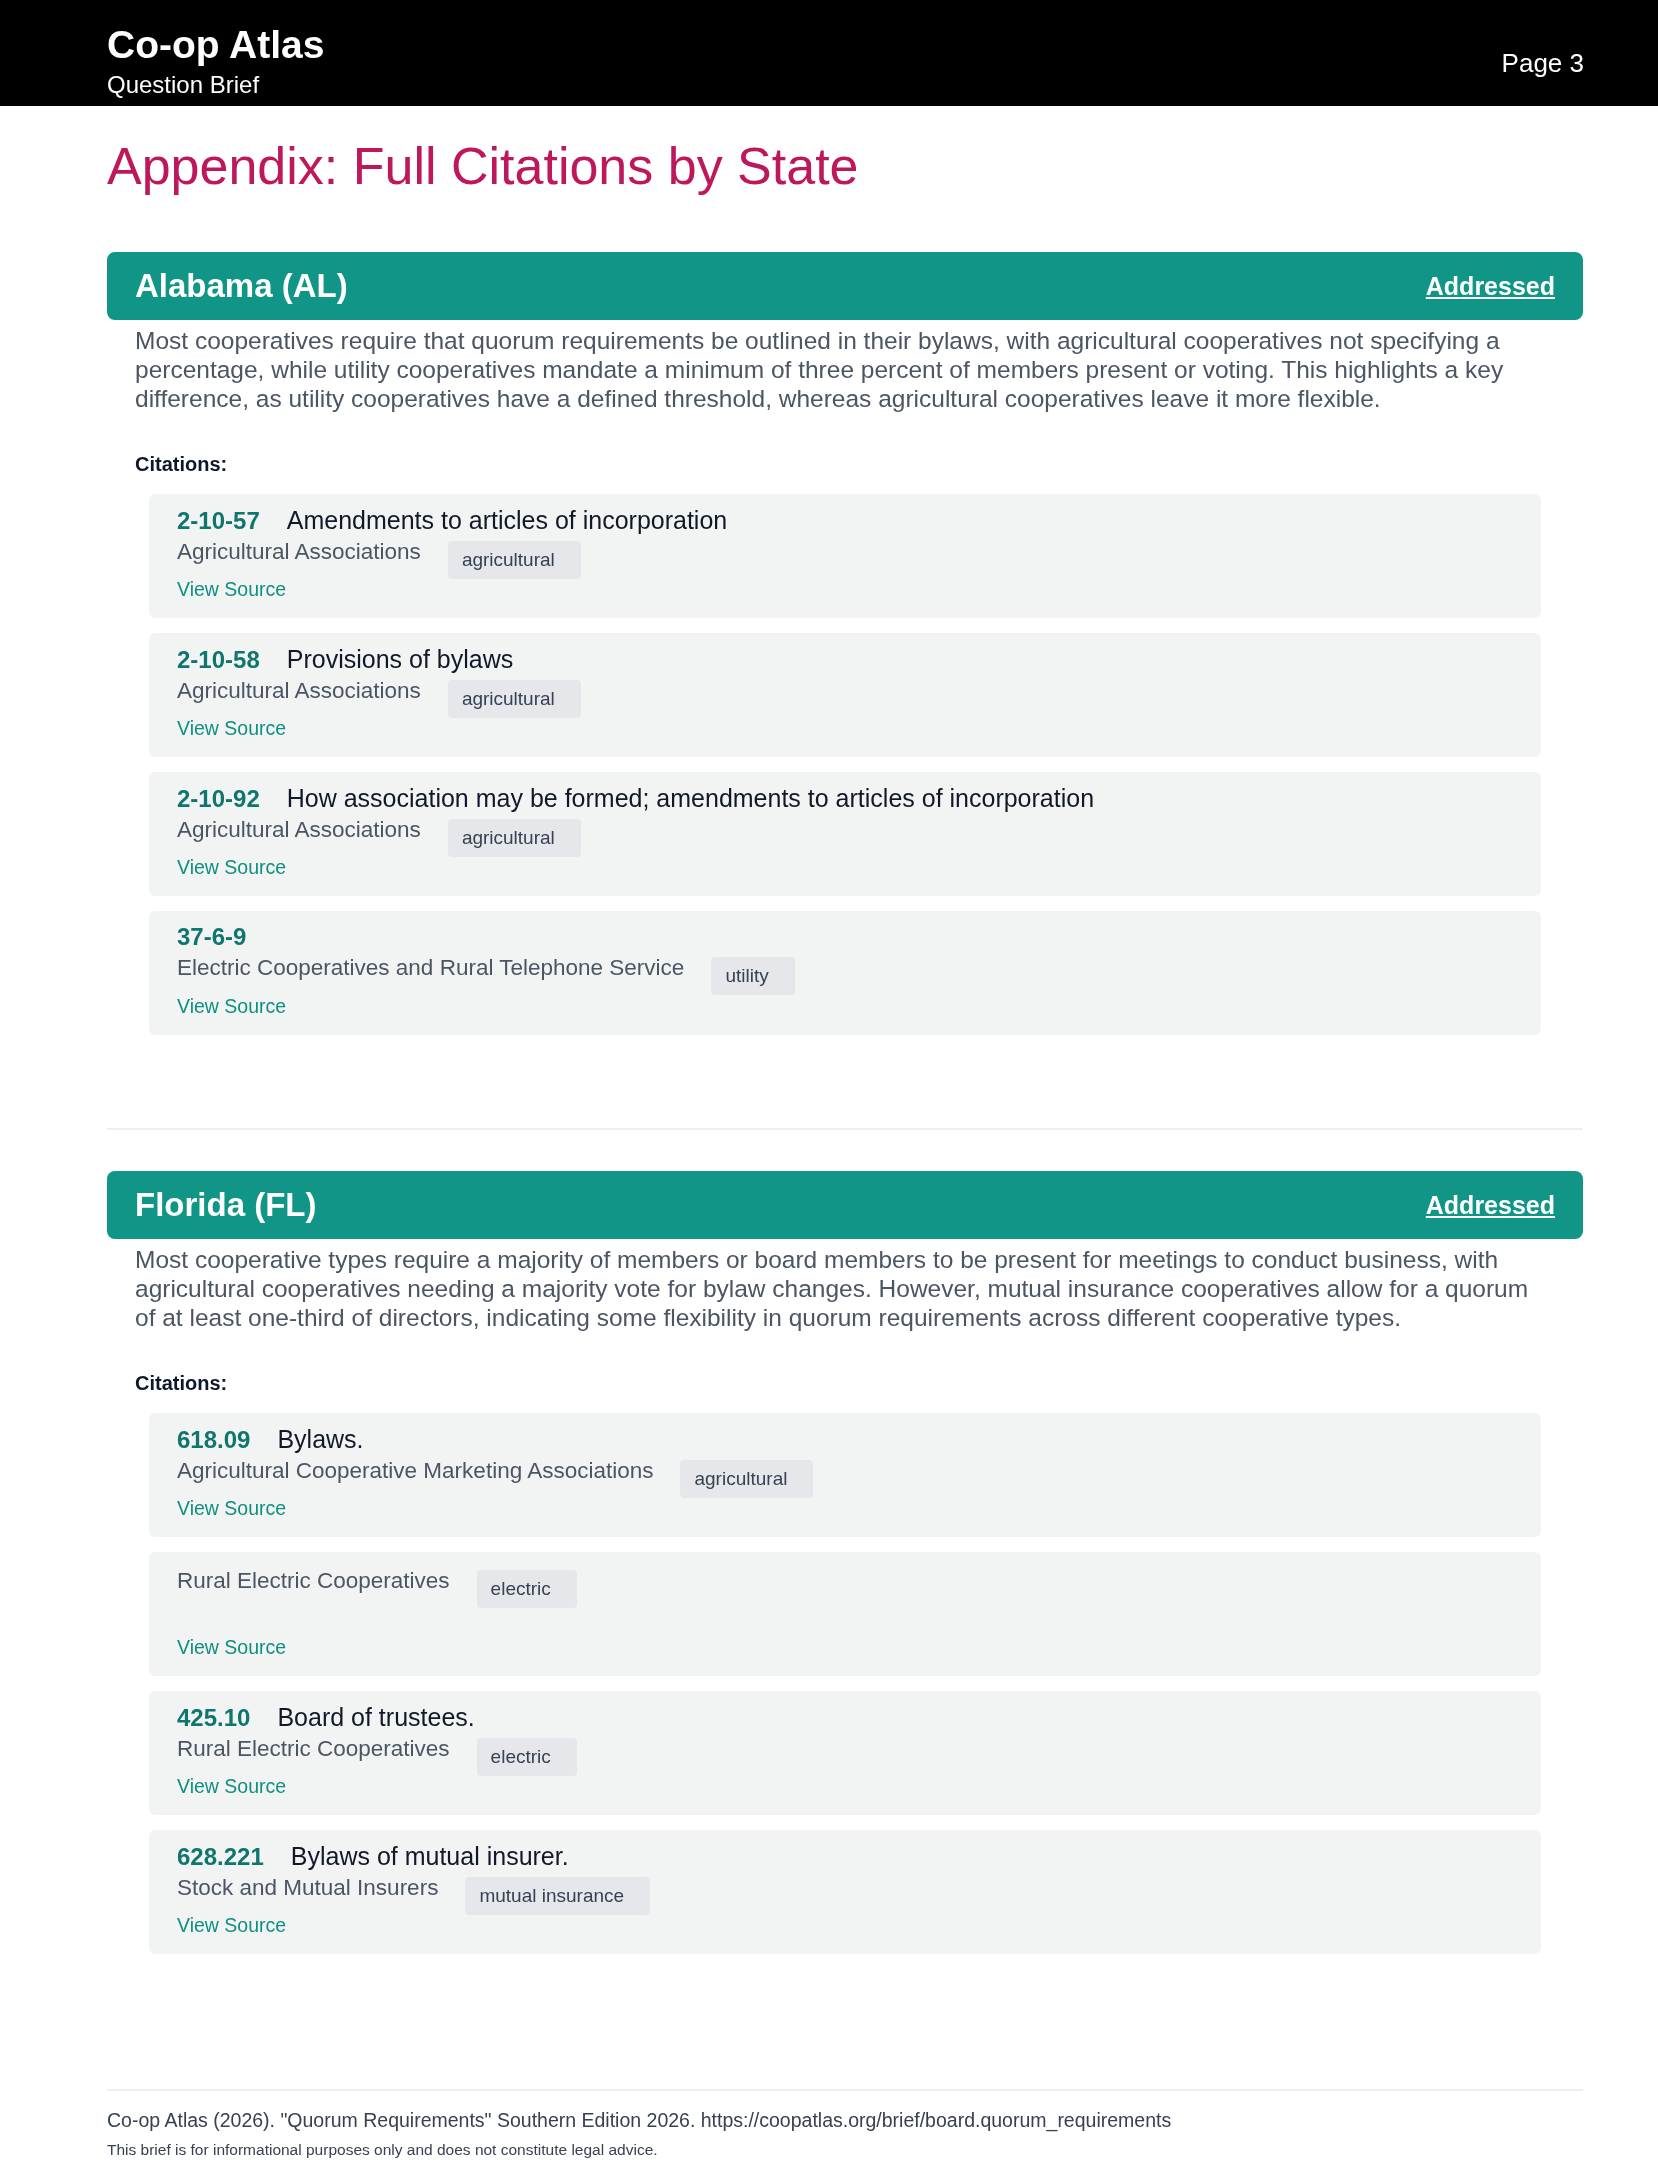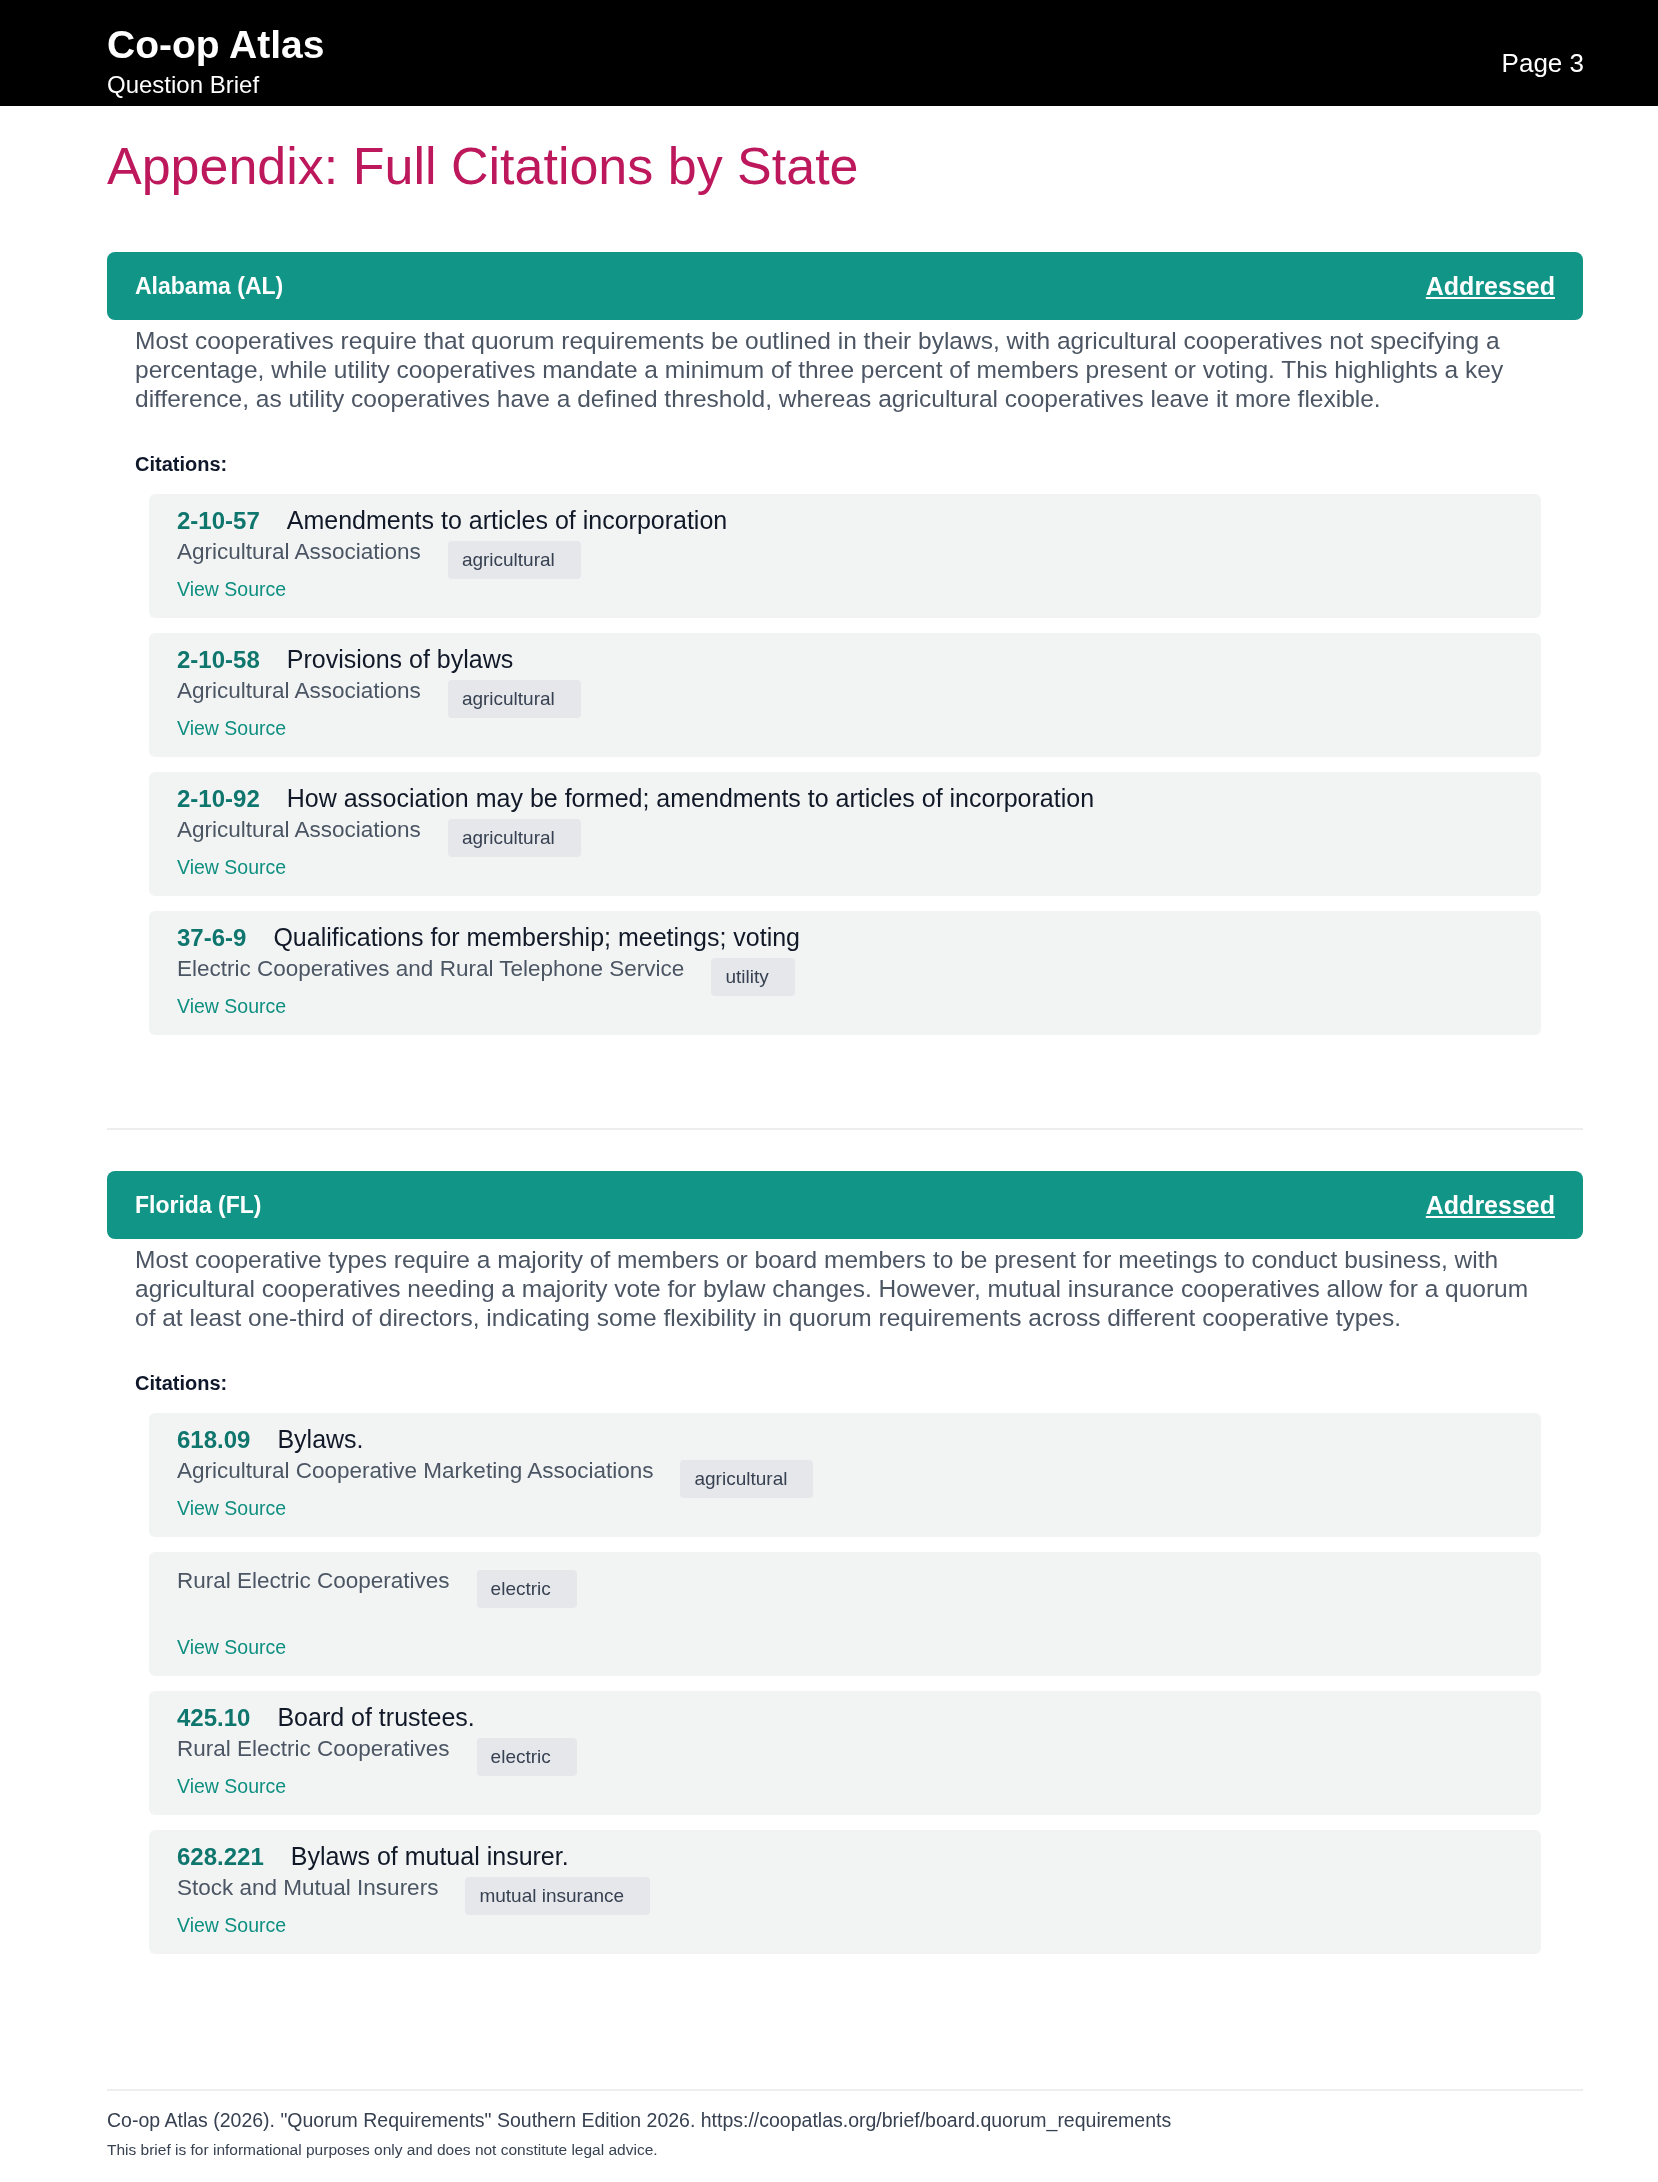--- a/index.html
+++ b/index.html
@@ -19,21 +19,21 @@
     position: absolute; left: 107px; top: 133px;
     font-size: 52px; font-weight: 400; color: #be185d; line-height: 66px;
   }
 
   .state { position: absolute; left: 107px; width: 1476px; }
   .state-bar {
     height: 68px; background: #109586; border-radius: 8px;
     display: flex; align-items: center; justify-content: space-between;
     padding: 0 28px; color: #fff;
   }
-  .state-name { font-size: 23px; font-weight: 700; }
+  .state-name { font-size: 33px; font-weight: 700; }
   .state-status { font-size: 25px; font-weight: 700; text-decoration: underline; }
   .summary {
     margin-top: 6px; padding: 0 28px; font-size: 24.5px; line-height: 29px; color: #4b5563;
   }
   .cit-heading {
     margin-top: 40px; padding-left: 28px; font-size: 20px; font-weight: 700; color: #0f172a;
   }
   .cit-list { margin-top: 18px; padding-left: 42px; padding-right: 42px; }
   .cit {
     background: #f2f4f4; border-radius: 6px; height: 124px; margin-bottom: 15px;
@@ -107,21 +107,20 @@
       </div>
       <div class="cit-mid">
         <span class="cit-chapter">Agricultural Associations</span>
         <span class="tag">agricultural</span>
       </div>
       <a class="view-src" href="#">View Source</a>
     </div>
     <div class="cit">
       <div class="cit-top">
         <span class="cit-code">37-6-9</span>
-        <span class="cit-title">Qualifications for membership; meetings; voting</span>
       </div>
       <div class="cit-mid">
         <span class="cit-chapter">Electric Cooperatives and Rural Telephone Service</span>
         <span class="tag">utility</span>
       </div>
       <a class="view-src" href="#">View Source</a>
     </div>
   </div>
 </section>
 

